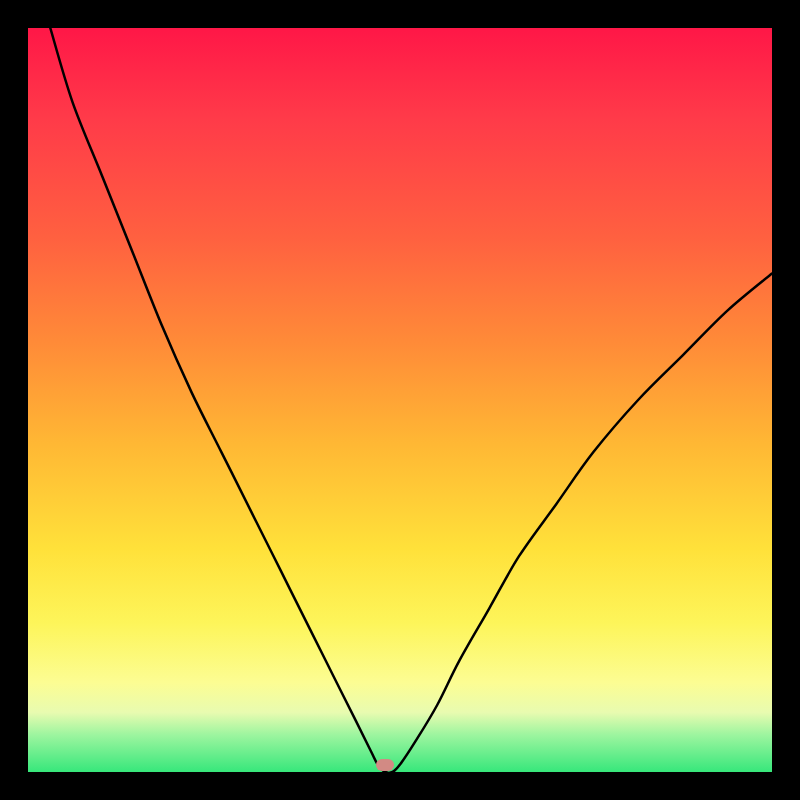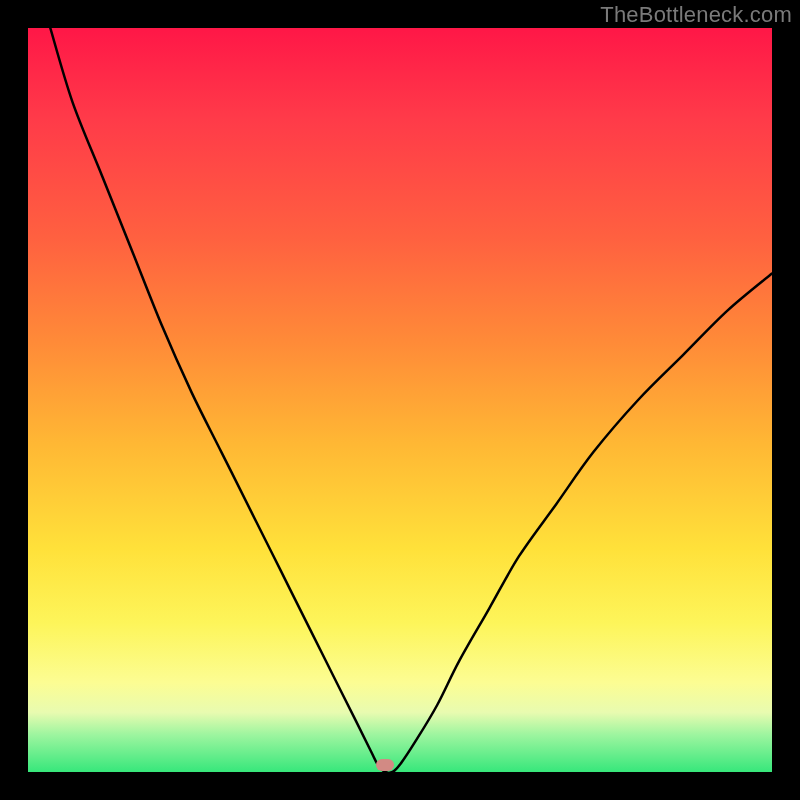--- a/index.html
+++ b/index.html
@@ -62,21 +62,20 @@
     width: 18px;
     height: 12px;
     background: #d28a84;
     border-radius: 6px;
   }
 </style>
 </head>
 <body>
 
 <div class="frame">
-  <div class="watermark">TheBottleneck.com</div>
 
   <div class="plot-area">
     <svg class="curve" viewBox="0 0 744 744" preserveAspectRatio="none">
       <path id="curve-path" fill="none" stroke="#000" stroke-width="2.5" stroke-linecap="round" stroke-linejoin="round" d="M 22.3 0.0 C 26.0 12.4, 36.0 49.6, 44.6 74.4 C 53.3 99.2, 64.5 124.0, 74.4 148.8 C 84.3 173.6, 94.2 198.4, 104.2 223.2 C 114.1 248.0, 124.0 274.0, 133.9 297.6 C 143.8 321.2, 153.8 343.5, 163.7 364.6 C 173.6 385.6, 183.5 404.2, 193.4 424.1 C 203.4 443.9, 213.3 463.8, 223.2 483.6 C 233.1 503.4, 243.0 523.3, 253.0 543.1 C 262.9 563.0, 274.0 585.3, 282.7 602.6 C 291.4 620.0, 297.6 632.4, 305.0 647.3 C 312.5 662.2, 321.2 679.5, 327.4 691.9 C 333.6 704.3, 338.5 714.2, 342.2 721.7 C 346.0 729.1, 347.2 732.8, 349.7 736.6 C 352.2 740.3, 354.6 742.8, 357.1 744.0 C 359.6 745.2, 362.1 745.2, 364.6 744.0 C 367.0 742.8, 368.3 741.5, 372.0 736.6 C 375.7 731.6, 380.7 724.2, 386.9 714.2 C 393.1 704.3, 401.8 690.7, 409.2 677.0 C 416.6 663.4, 422.8 648.5, 431.5 632.4 C 440.2 616.3, 451.4 597.7, 461.3 580.3 C 471.2 563.0, 479.9 545.6, 491.0 528.2 C 502.2 510.9, 515.8 493.5, 528.2 476.2 C 540.6 458.8, 551.8 441.4, 565.4 424.1 C 579.1 406.7, 595.2 388.1, 610.1 372.0 C 625.0 355.9, 639.8 342.2, 654.7 327.4 C 669.6 312.5, 684.5 296.4, 699.4 282.7 C 714.2 269.1, 736.6 251.7, 744.0 245.5"></path>
     </svg>
     <div id="marker" class="marker" style="left: 348.12px; top: 730.56px;"></div>
   </div>
 </div>
 
 </body></html>

